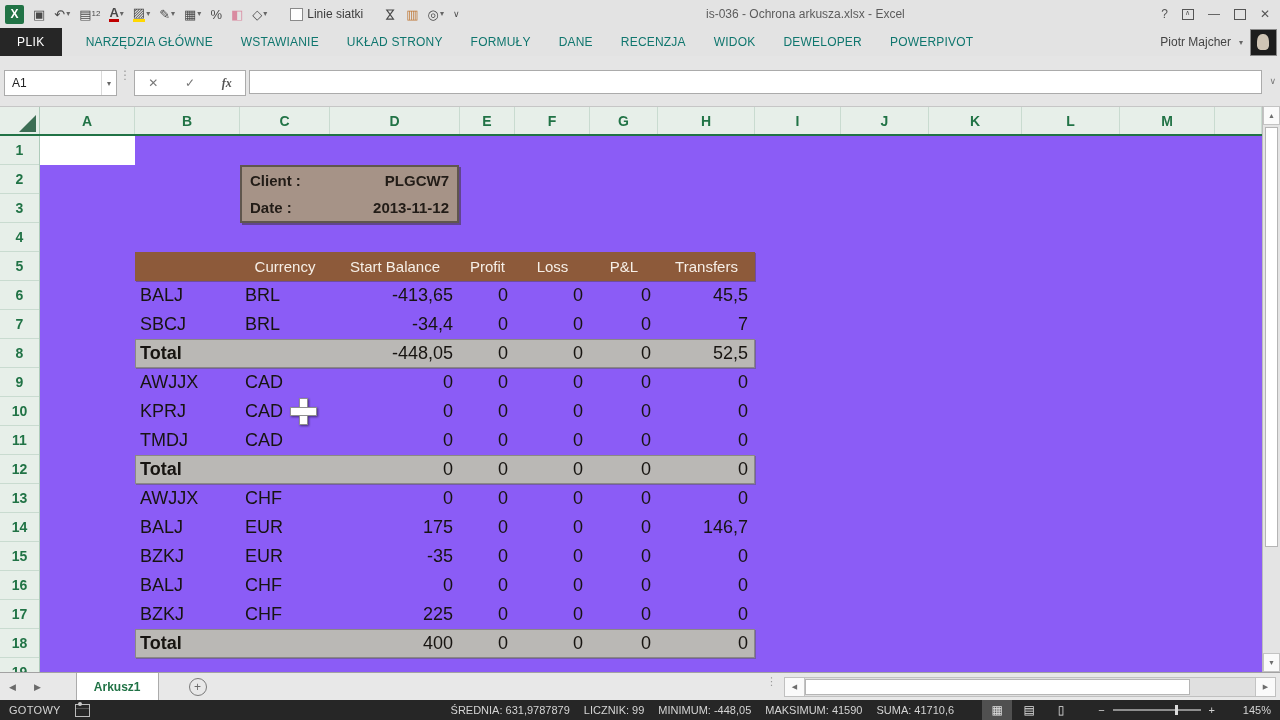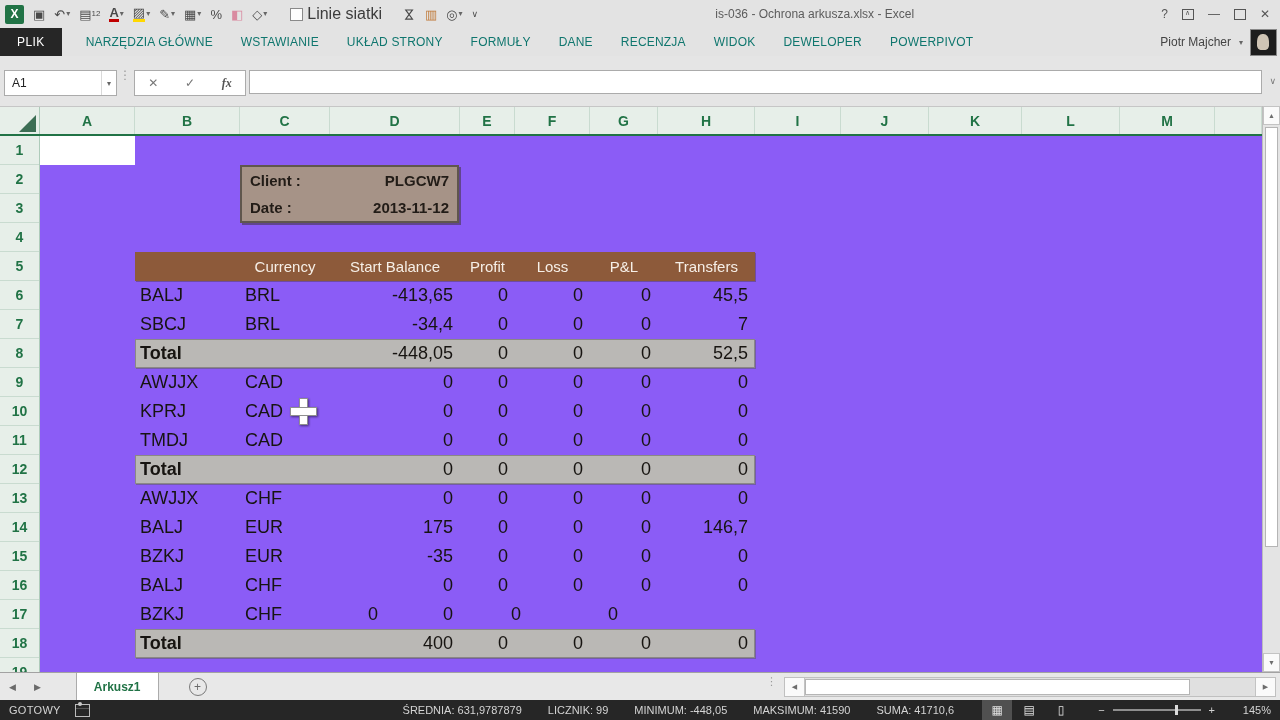--- a/index.html
+++ b/index.html
@@ -9,21 +9,21 @@
   .titlebar{position:absolute;left:0;top:0;right:0;height:28px;background:#e3e3e3;display:flex;align-items:center;}
   .qat{display:flex;align-items:center;gap:9px;padding-left:5px;color:#4a4a4a;font-size:13px;}
   .qicon{display:inline-flex;align-items:center;line-height:1;}
   .xlogo{width:19px;height:19px;background:#217346;color:#fff;font-weight:bold;font-size:12px;
          display:flex;align-items:center;justify-content:center;border-radius:2px;}
   .dd{font-size:8px;color:#666;margin-left:1px;}
   .ul-red{border-bottom:3px solid #c00000;font-weight:bold;}
   .ul-yel{border-bottom:3px solid #ffd800;}
   .badge{font-size:8px;vertical-align:sub;}
   .chk{width:11px;height:11px;border:1px solid #8a8a8a;background:#fdfdfd;display:inline-block;margin-right:4px;}
-  .qlabel{font-size:16px;color:#3c3c3c;}
+  .qlabel{font-size:12px;color:#3c3c3c;}
   .hg{display:inline-block;transform:rotate(90deg);}
   .wtitle{flex:1;text-align:center;font-size:12px;color:#5c5c5c;white-space:nowrap;overflow:hidden;}
   .wctl{display:flex;align-items:center;gap:14px;padding:0 10px;color:#555;font-size:12px;}
   .wbox{width:10px;height:9px;border:1px solid #555;display:inline-block;}
   .wbox.rib{position:relative;} .wbox.rib i{position:absolute;left:2px;top:-1px;font-style:normal;font-size:7px;}
   
   .tabrow{position:absolute;left:0;top:28px;right:0;height:28px;background:#e3e3e3;display:flex;align-items:stretch;font-size:12px;}
   .file-tab{background:#262626;color:#fff;padding:0 17px;display:flex;align-items:center;letter-spacing:.4px;}
   .rtabs{display:flex;align-items:stretch;margin-left:10px;}
   .rtab{padding:0 14px;display:flex;align-items:center;color:#0f766e;letter-spacing:.2px;white-space:nowrap;}
@@ -367,20 +367,21 @@
         <div class="tc tl" style="width: 90px;">CHF</div>
         <div class="tc tr2" style="width: 130px;">0</div>
         <div class="tc tr2" style="width: 55px;">0</div>
         <div class="tc tr2" style="width: 75px;">0</div>
         <div class="tc tr2" style="width: 68px;">0</div>
         <div class="tc tr2" style="width: 97px;">0</div>
       </div>
       <div class="trow" style="top: 464px;">
         <div class="tc tl" style="width: 105px;">BZKJ</div>
         <div class="tc tl" style="width: 90px;">CHF</div>
+        <div class="tc tr2" style="width: 130px;">225</div>
         <div class="tc tr2" style="width: 55px;">0</div>
         <div class="tc tr2" style="width: 75px;">0</div>
         <div class="tc tr2" style="width: 68px;">0</div>
         <div class="tc tr2" style="width: 97px;">0</div>
       </div>
       <div class="trow total" style="top: 493px;">
         <div class="tc tl" style="width: 105px;">Total</div>
         <div class="tc tl" style="width: 90px;"></div>
         <div class="tc tr2" style="width: 130px;">400</div>
         <div class="tc tr2" style="width: 55px;">0</div>
@@ -410,21 +411,21 @@
       <span class="hs-btn">◀</span>
       <span class="hs-thumb"></span>
       <span class="hs-btn right">▶</span>
     </div>
   </div>
 
   <div class="statusbar">
     <span class="mode">GOTOWY</span>
     <span class="macro"></span>
     <div class="sb-right">
-      <span class="stats-wrap" style="display:flex;gap:26px;justify-content:space-between;">
+      <span class="stats-wrap" style="display:flex;gap:14px;justify-content:space-between;">
           <span class="stat">ŚREDNIA: 631,9787879</span>
           <span class="stat">LICZNIK: 99</span>
           <span class="stat">MINIMUM: -448,05</span>
           <span class="stat">MAKSIMUM: 41590</span>
           <span class="stat">SUMA: 41710,6</span>
         </span>
       <span class="views">
         <span class="vbtn active">▦</span>
         <span class="vbtn">▤</span>
         <span class="vbtn">▯</span>

